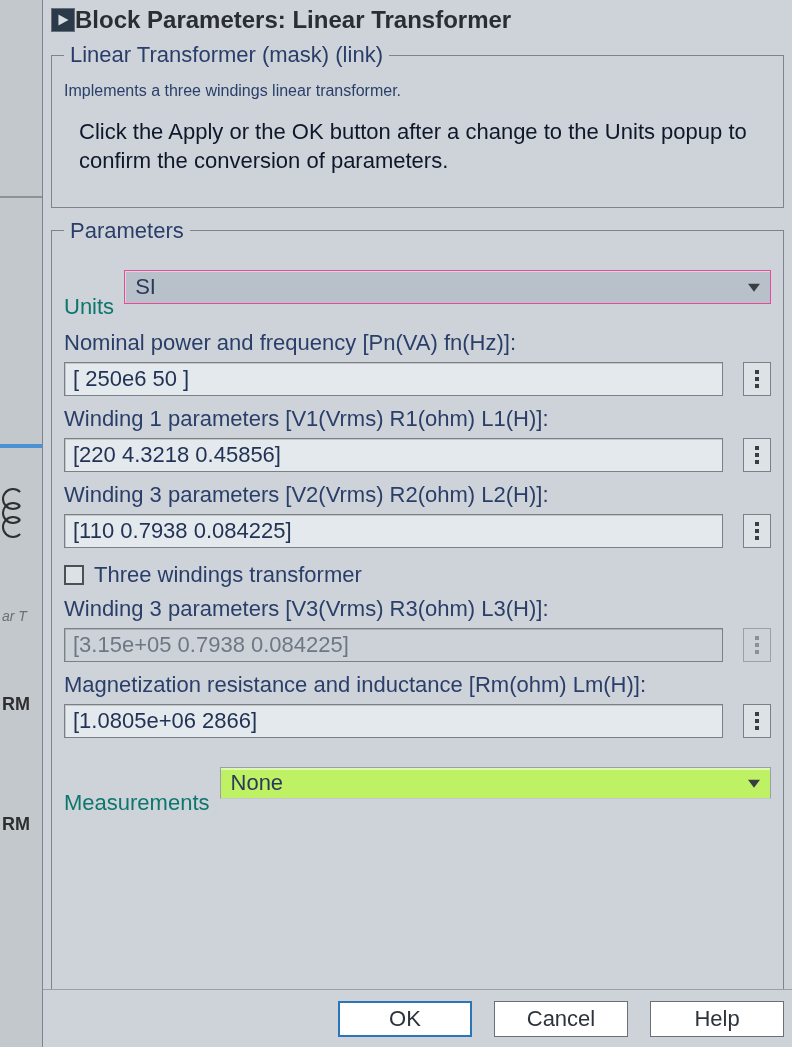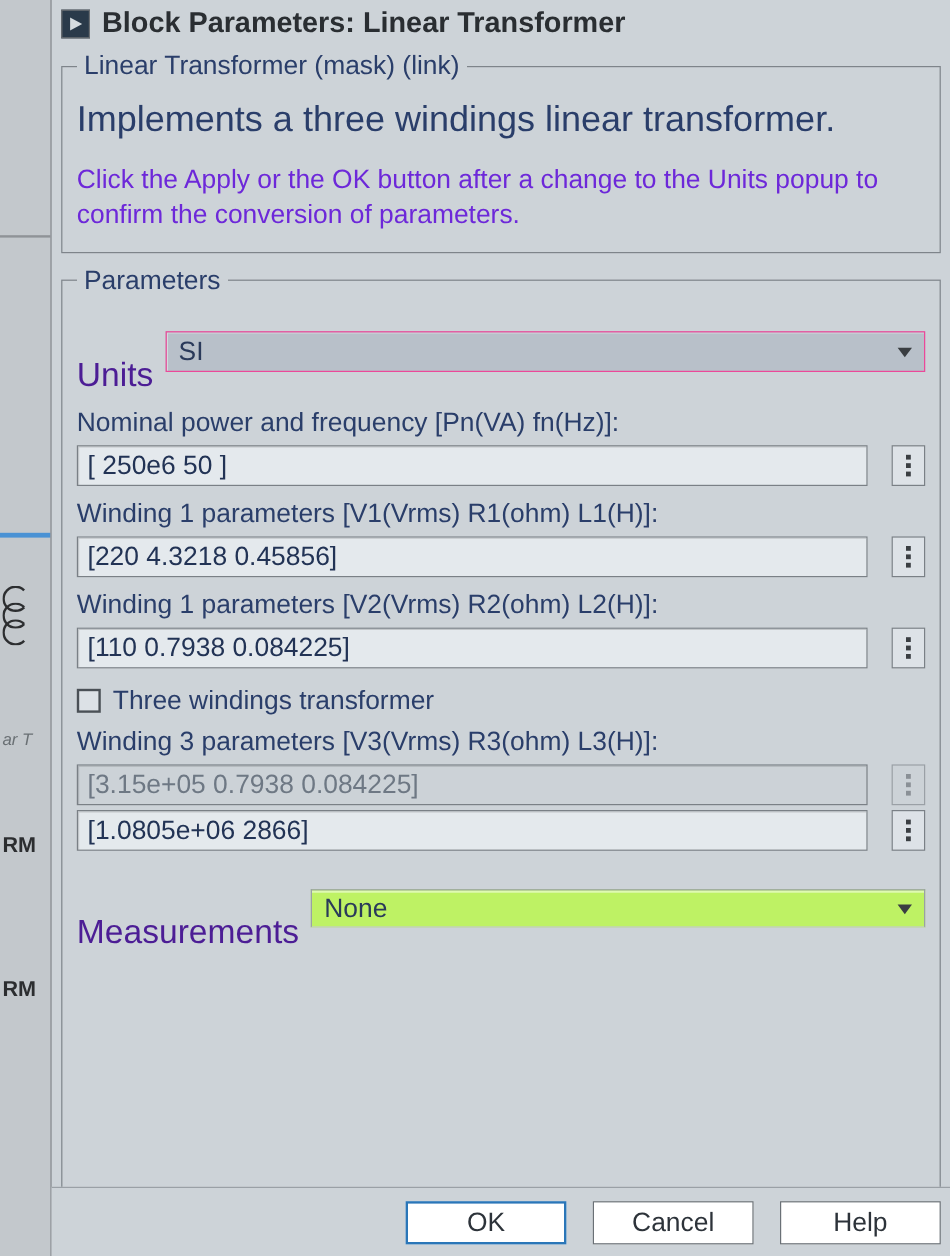--- a/index.html
+++ b/index.html
@@ -63,21 +63,20 @@
     position: absolute;
     left: 42px; top: 0;
     width: 750px; height: 1047px;
     background: #cdd3d8;
     border-left: 1px solid #808488;
     padding: 0;
   }
   .titlebar {
     display: flex;
     align-items: center;
-    gap: 10px;
     padding: 6px 8px 8px 8px;
   }
   .title-icon {
     width: 24px; height: 24px;
     background: #2a3a4a;
     border: 1px solid #6a6e72;
     position: relative;
   }
   .title-icon svg { width: 100%; height: 100%; }
   .title-text {
@@ -90,39 +89,39 @@
     margin: 0 8px 10px 8px;
     padding: 10px 12px 16px 12px;
     background: #cdd3d8;
   }
   fieldset.group legend {
     font-size: 22px;
     color: #2a3e6a;
     padding: 0 6px;
   }
   .desc {
-    font-size: 30px;
+    font-size: 16px;
     color: #2a3e6a;
     line-height: 1.35;
     margin: 2px 0 14px 0;
   }
   .desc2 {
     font-size: 22px;
-    color: #6d28d9;
+    color: #0f172a;
     line-height: 1.35;
-    margin: 0;
+    margin: 15px;
   }
   .row {
     display: flex;
     align-items: center;
     margin-bottom: 8px;
   }
   .row-label-inline {
-    font-size: 28px;
-    color: #4c1d95;
+    font-size: 22px;
+    color: #0f766e;
     margin-right: 10px;
     margin-top: 40px;
   }
   .select {
     flex: 1;
     height: 34px;
     background: #b8c0c9;
     border: 1px solid #ec4899;
     display: flex;
     align-items: center;
@@ -324,21 +323,21 @@
     <div class="field-label">Winding 1 parameters [V1(Vrms) R1(ohm) L1(H)]:</div>
     <div class="input-row">
       <input class="text-input" value="[220 4.3218 0.45856]" style="">
       <div class="more-btn">
         <span class="dot"></span>
           <span class="dot"></span>
           <span class="dot"></span>
       </div>
     </div>
 
-    <div class="field-label">Winding 1 parameters [V2(Vrms) R2(ohm) L2(H)]:</div>
+    <div class="field-label">Winding 3 parameters [V2(Vrms) R2(ohm) L2(H)]:</div>
     <div class="input-row">
       <input class="text-input" value="[110 0.7938 0.084225]" style="">
       <div class="more-btn">
         <span class="dot"></span>
           <span class="dot"></span>
           <span class="dot"></span>
       </div>
     </div>
 
     <div class="check-row">
@@ -349,20 +348,21 @@
     <div class="field-label" style="margin-top:6px;">Winding 3 parameters [V3(Vrms) R3(ohm) L3(H)]:</div>
     <div class="input-row">
       <input class="text-input disabled" disabled="" value="[3.15e+05 0.7938 0.084225]" style="">
       <div class="more-btn disabled">
         <span class="dot"></span>
           <span class="dot"></span>
           <span class="dot"></span>
       </div>
     </div>
 
+    <div class="field-label">Magnetization resistance and inductance [Rm(ohm) Lm(H)]:</div>
     <div class="input-row">
       <input class="text-input" value="[1.0805e+06 2866]" style="">
       <div class="more-btn">
         <span class="dot"></span>
           <span class="dot"></span>
           <span class="dot"></span>
       </div>
     </div>
 
     <div class="measure-row">

